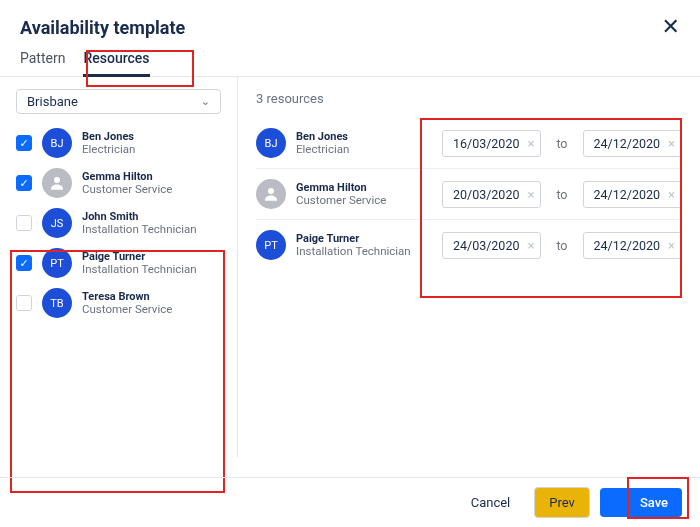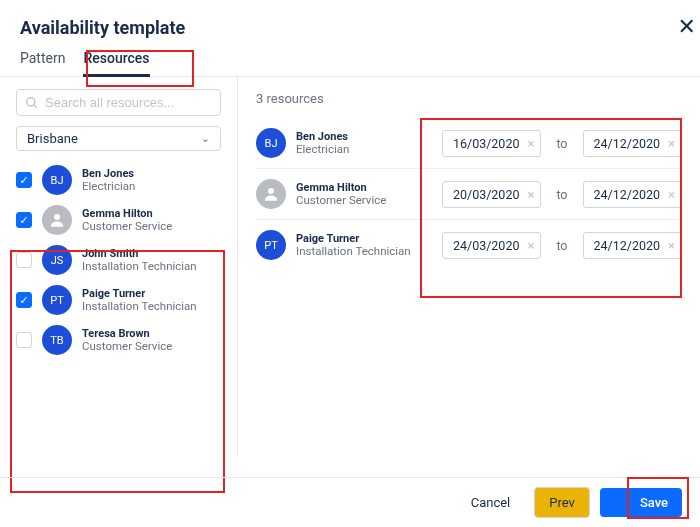--- a/index.html
+++ b/index.html
@@ -14,21 +14,21 @@
   }
   .modal {
     width: 700px;
     height: 527px;
     position: relative;
   }
   .header {
     display: flex;
     align-items: center;
     justify-content: space-between;
-    padding: 16px 4px 0 20px;
+    padding: 16px 20px 0 20px;
   }
   .title {
     font-size: 18px;
     font-weight: 700;
     color: #1a2b4c;
   }
   .close-btn {
     font-size: 22px;
     color: #1a2b4c;
     cursor: pointer;
@@ -231,29 +231,20 @@
 
   <div class="tabs">
     <div class="tab">Pattern</div>
     <div class="tab active">Resources</div>
   </div>
   <div class="highlight-red tab-highlight"></div>
 
   <div class="body">
 
     <div class="sidebar">
-      <div class="search-wrap">
-        <span class="search-icon">
-          <svg width="14" height="14" viewBox="0 0 24 24" fill="none" stroke="#c0c5cc" stroke-width="2.5">
-              <circle cx="10" cy="10" r="7"></circle>
-              <line x1="20" y1="20" x2="15" y2="15"></line>
-            </svg>
-        </span>
-        <input class="search-input" placeholder="Search all resources..." style="">
-      </div>
 
       <div class="select-wrap">
         <span>Brisbane</span>
         <span class="chev">⌄</span>
       </div>
 
       <div class="resource-list">
 
         <div class="resource-item">
           <div class="chk checked">✓</div>

